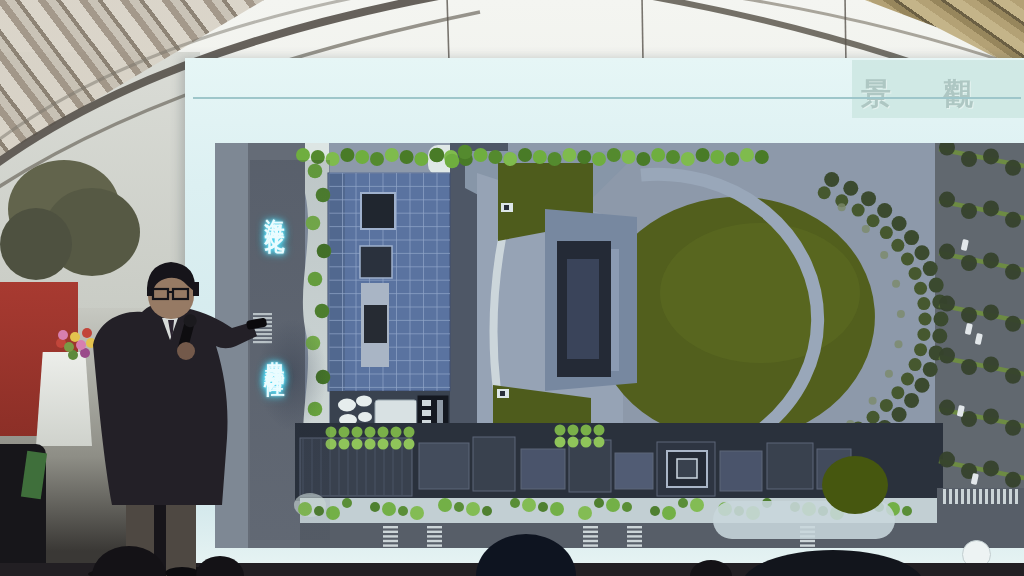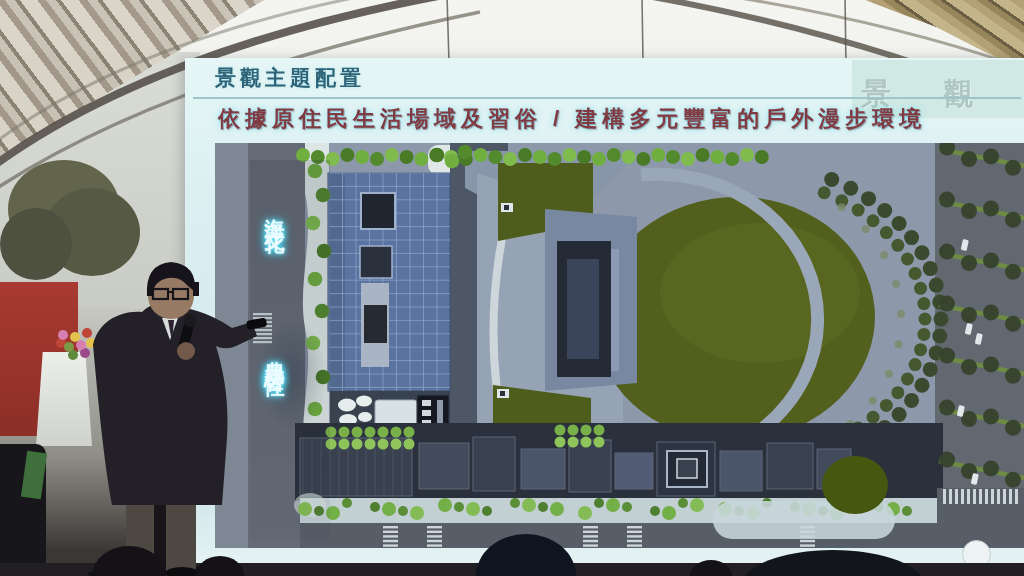--- a/index.html
+++ b/index.html
@@ -91,23 +91,21 @@
     <path d="M 600,-12 Q 840,26 1035,108" stroke="#5d584f" stroke-width="6" fill="none" opacity=".85"></path>
     <path d="M 640,-16 Q 860,10 1035,72" stroke="#776f62" stroke-width="3" fill="none" opacity=".6"></path>
     <line x1="447" y1="-4" x2="449" y2="62" stroke="#5a554e" stroke-width="1.6" opacity=".8"></line>
     <line x1="642" y1="-4" x2="643" y2="62" stroke="#5a554e" stroke-width="1.6" opacity=".8"></line>
     <line x1="845" y1="-4" x2="846" y2="66" stroke="#5a554e" stroke-width="1.6" opacity=".8"></line>
   </svg>
 
   <div class="abs" id="slide">
     <div class="abs" id="wmark-band"></div>
     <div class="abs" id="wmark-text">景 觀 配</div>
-    <div class="abs" id="slide-title">景觀主題配置</div>
     <div class="abs" id="title-rule"></div>
-    <div class="abs" id="slide-subtitle">依據原住民生活場域及習俗 / 建構多元豐富的戶外漫步環境</div>
 
     <svg class="abs" id="plan-svg" width="809" height="405" viewBox="0 0 809 405">
       <rect x="0" y="0" width="809" height="405" fill="#8d99aa"></rect>
       <rect x="0" y="0" width="33" height="405" fill="#7e8894"></rect>
       <rect x="720" y="0" width="89" height="405" fill="#61686f"></rect>
       <rect x="33" y="0" width="57" height="405" fill="#656c77"></rect>
       <path d="M 90,0 L 114,0 L 114,330 L 90,330 C 82,270 100,230 90,185 C 82,140 100,95 90,50 Z" fill="#dde6e4"></path>
       <rect x="213" y="2" width="45" height="30" rx="10" fill="#dfe8e7"></rect>
       <rect x="235" y="0" width="58" height="310" fill="#4e5766"></rect>
       <polygon points="250,8 425,8 340,92 250,45" fill="#8796a8"></polygon>

